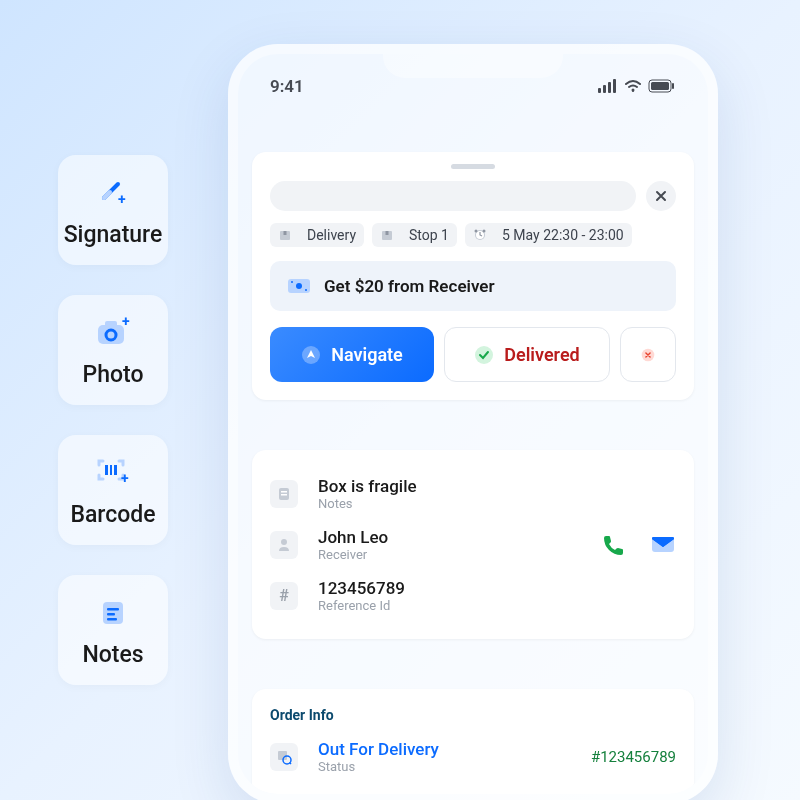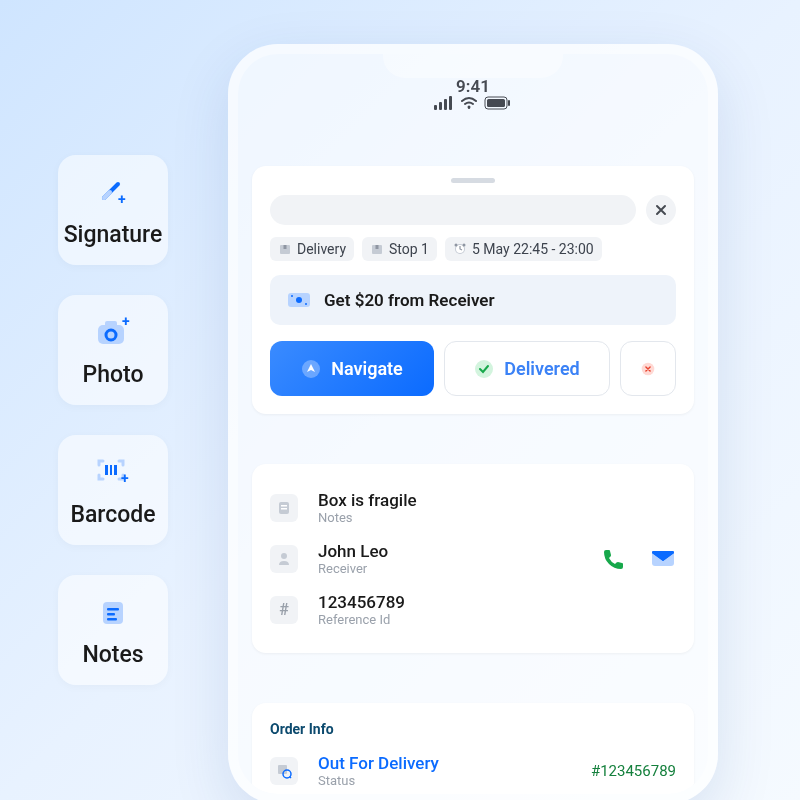--- a/index.html
+++ b/index.html
@@ -63,21 +63,20 @@
   height: 34px;
   background: rgba(255,255,255,0.4);
   border-radius: 0 0 22px 22px;
 }
 .status-bar {
   display: flex;
   justify-content: space-between;
   align-items: center;
   padding: 12px 32px 6px;
   margin-top: 10px;
-  flex-direction: column;
 }
 .status-bar .time {
   font-size: 17px;
   font-weight: 600;
   color: #464a52;
 }
 .status-icons {
   display: flex;
   gap: 6px;
   align-items: center;
@@ -123,21 +122,21 @@
   margin-bottom: 14px;
 }
 .chip {
   background: #f1f3f6;
   border-radius: 6px;
   padding: 4px 8px;
   font-size: 14px;
   color: #3d434d;
   display: flex;
   align-items: center;
-  gap: 5px;
+  gap: 15px;
 }
 .alert-box {
   background: #eef3fa;
   border-radius: 10px;
   padding: 14px 16px;
   display: flex;
   align-items: center;
   gap: 12px;
   margin-bottom: 16px;
 }
@@ -164,21 +163,21 @@
 .btn-primary {
   flex: 1;
   background: linear-gradient(135deg, #3a8bff, #0b6bff);
   color: #fff;
   border: none;
 }
 .btn-outline {
   flex: 1;
   background: #fff;
   border: 1px solid #e3e7ed;
-  color: #3b82f6;
+  color: #b91c1c;
 }
 .btn-icon {
   width: 56px;
   background: #fff;
   border: 1px solid #e3e7ed;
 }
 .info-row {
   display: flex;
   align-items: center;
   gap: 20px;
@@ -323,21 +322,21 @@
         <span>Stop 1</span>
       </div>
       <div class="chip">
         <svg width="14" height="14" viewBox="0 0 14 14">
             <circle cx="7" cy="7" r="5" fill="#c5cbd4"></circle>
             <circle cx="7" cy="7" r="4" fill="#fff"></circle>
             <path d="M7 4 L7 7 L9 8" stroke="#8f96a2" stroke-width="1.2" fill="none"></path>
             <circle cx="3" cy="3" r="1.5" fill="#8f96a2"></circle>
             <circle cx="11" cy="3" r="1.5" fill="#8f96a2"></circle>
           </svg>
-        <span>5 May 22:45 - 23:00</span>
+        <span>5 May 22:30 - 23:00</span>
       </div>
     </div>
     <div class="alert-box">
       <svg width="26" height="22" viewBox="0 0 26 22">
           <rect x="2" y="4" width="22" height="14" rx="3" fill="#b7d3ff"></rect>
           <circle cx="13" cy="11" r="3" fill="#0b6bff"></circle>
           <circle cx="6" cy="7" r="1" fill="#0b6bff"></circle>
           <circle cx="20" cy="15" r="1" fill="#0b6bff"></circle>
         </svg>
       <span class="text">Get $20 from Receiver</span>

